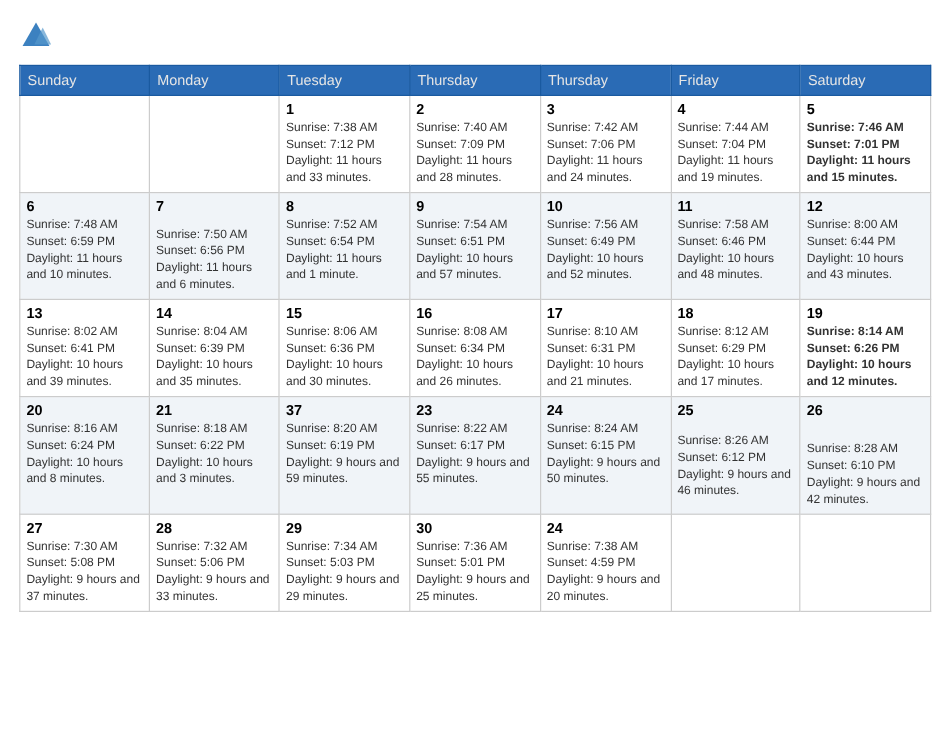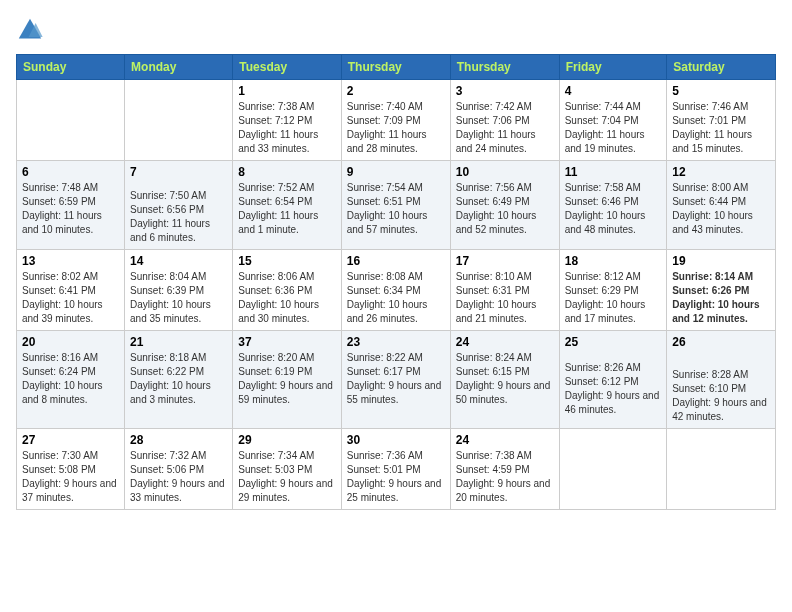--- a/index.html
+++ b/index.html
@@ -52,25 +52,25 @@
       font-size: 16px;
       color: #555;
     }
     table {
       width: 100%;
       border-collapse: collapse;
       font-size: 10.5px;
     }
     thead tr th {
       background-color: #2a6bb5;
-      color: #bef264;
+      color: #e5e5e5;
       padding: 5px 6px;
       text-align: left;
       font-size: 12px;
-      font-weight: bold;
+      font-weight: normal;
       border: 1px solid #1a5aa0;
     }
     tbody tr td {
       vertical-align: top;
       padding: 4px 5px;
       border: 1px solid #ccc;
       min-height: 70px;
       height: 80px;
       width: 113px;
     }
@@ -149,21 +149,21 @@
 Daylight: 11 hours and 24 minutes.</div>
         </td>
         <td>
           <div class="day-num">4</div>
           <div class="day-info" style="white-space: pre-line;">Sunrise: 7:44 AM
 Sunset: 7:04 PM
 Daylight: 11 hours and 19 minutes.</div>
         </td>
         <td>
           <div class="day-num">5</div>
-          <div class="day-info" style="white-space: pre-line;">Sunrise: 7:46 AM
+          <div class="day-info" style="white-space: pre-line; font-weight: bold;">Sunrise: 7:46 AM
 Sunset: 7:01 PM
 Daylight: 11 hours and 15 minutes.</div>
         </td>
       </tr>
       <tr>
         <td>
           <div class="day-num">6</div>
           <div class="day-info" style="white-space: pre-line;">Sunrise: 7:48 AM
 Sunset: 6:59 PM
 Daylight: 11 hours and 10 minutes.</div>

